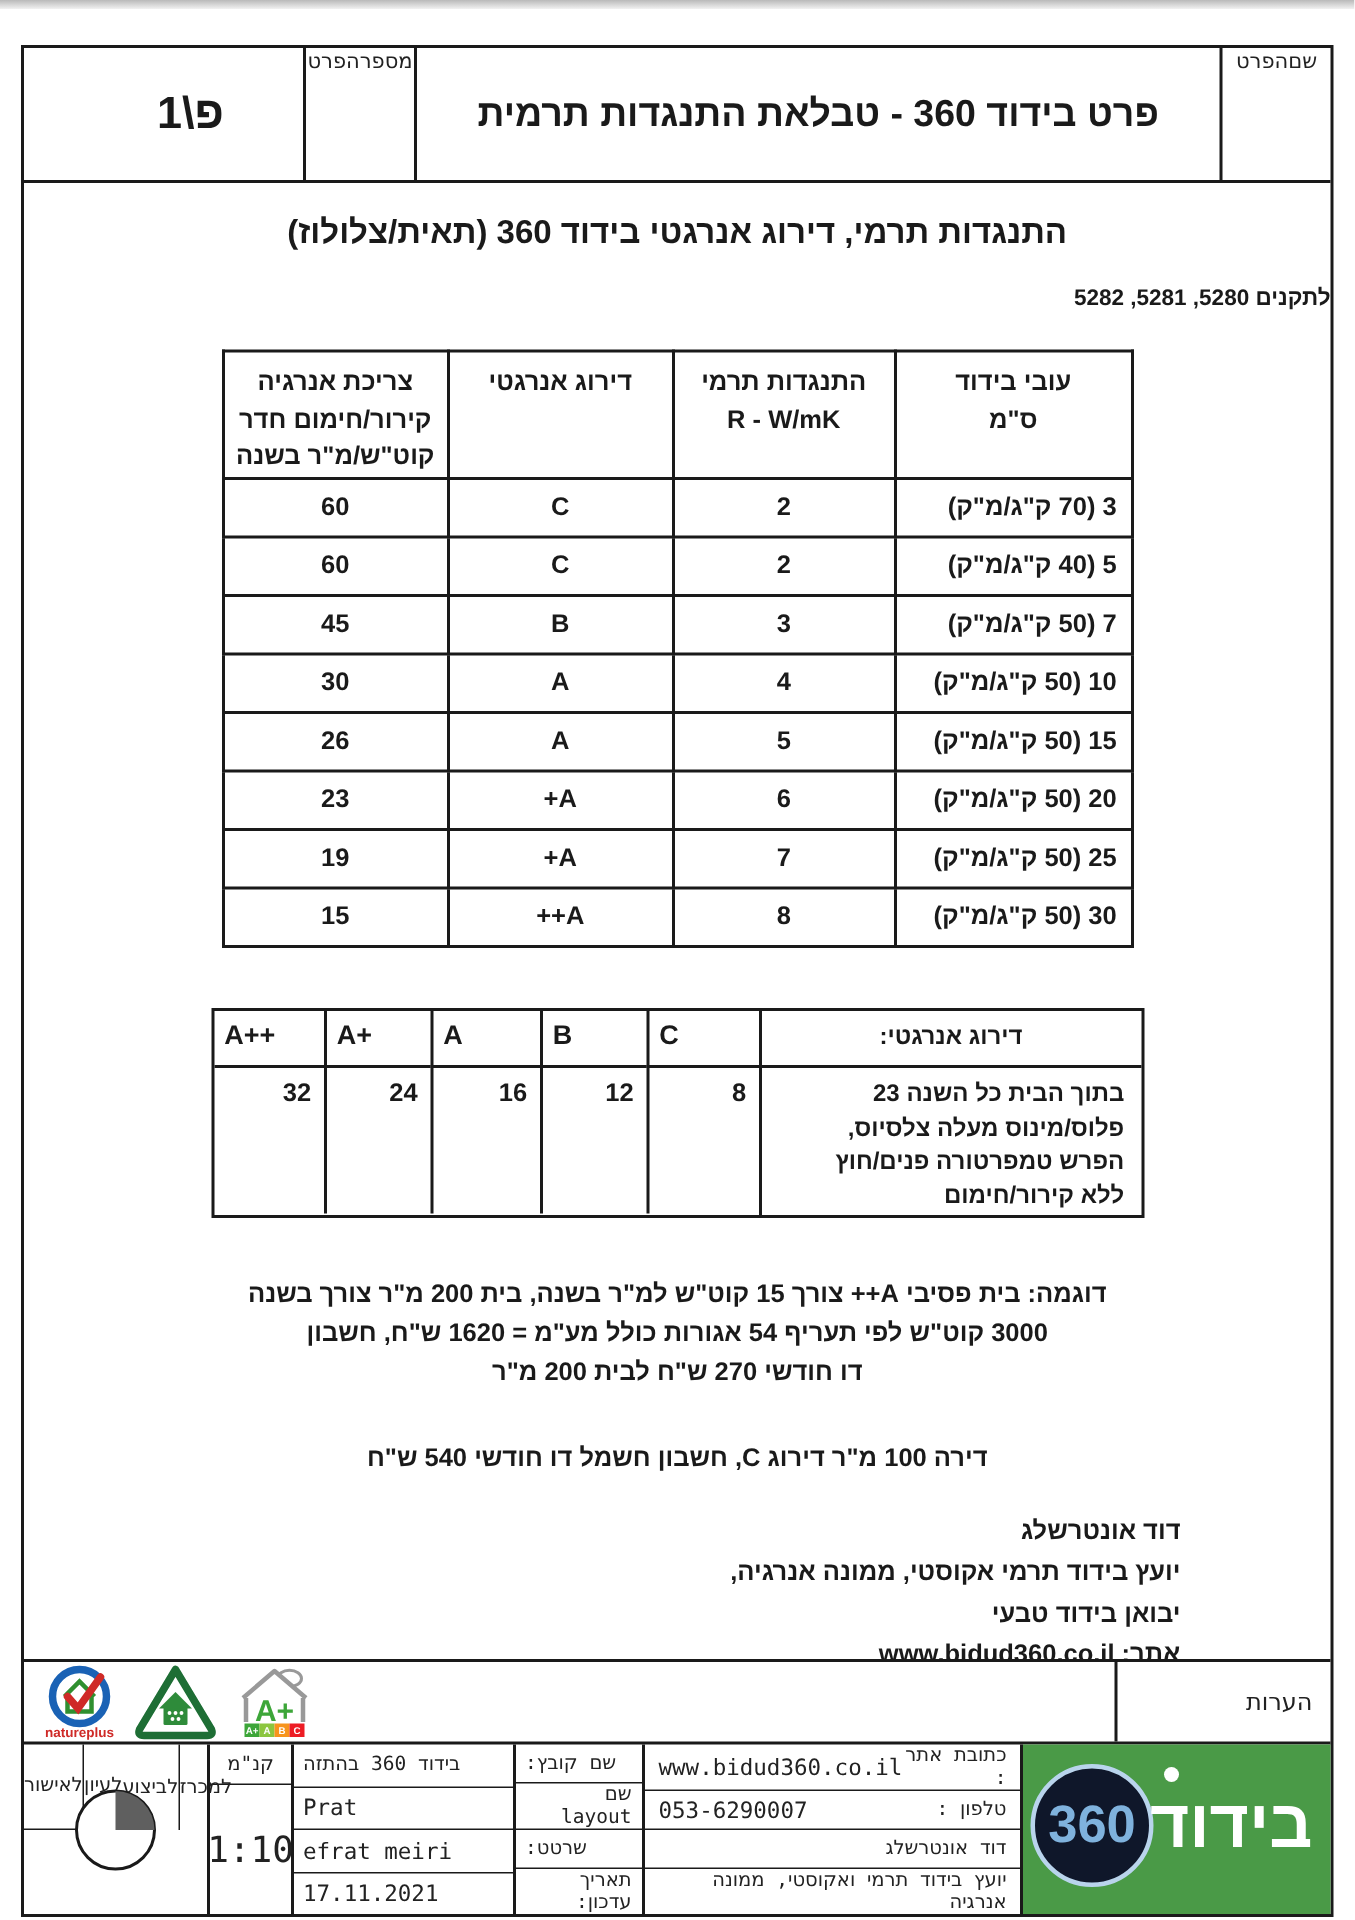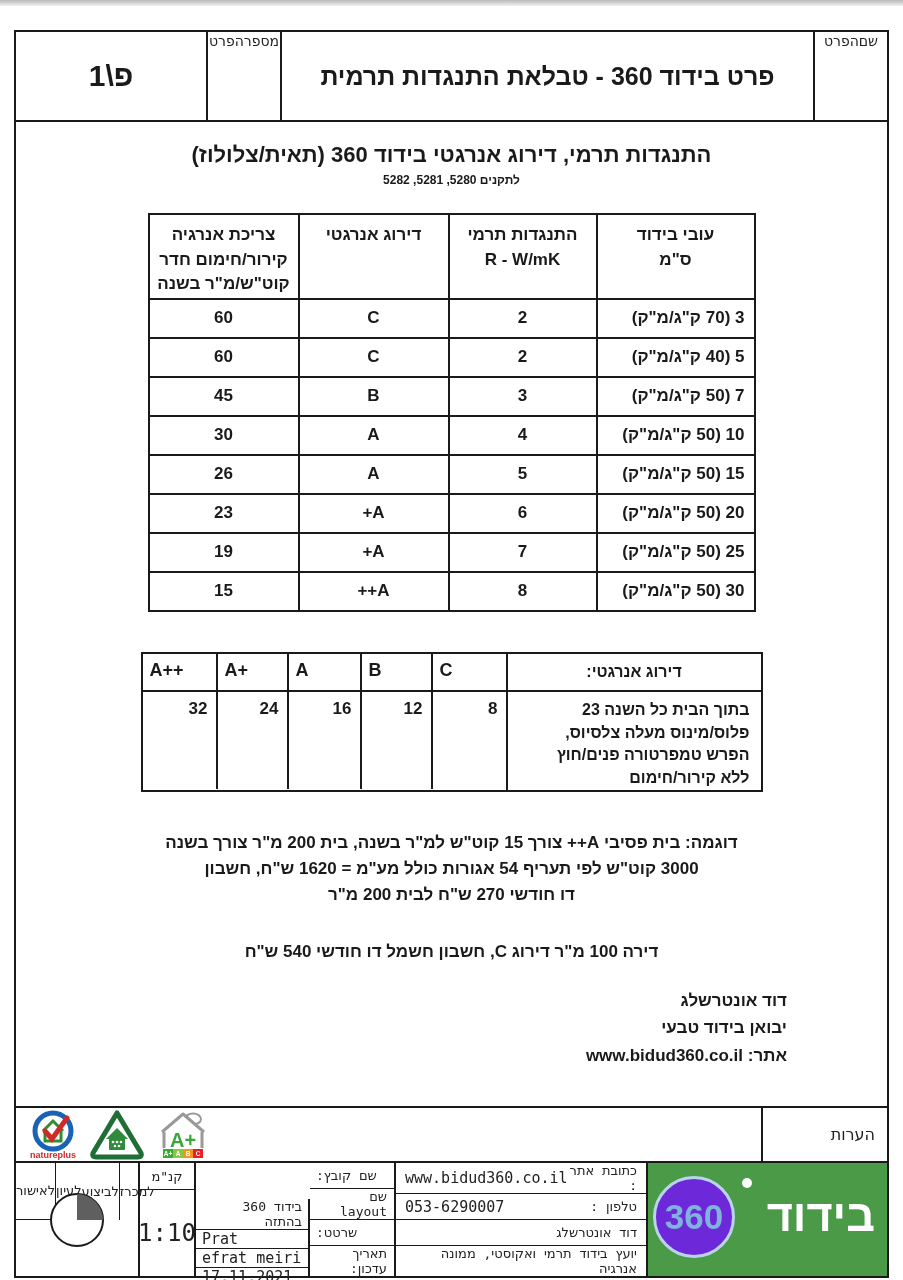--- a/index.html
+++ b/index.html
@@ -10,33 +10,33 @@
   .scan-top{position:absolute;top:0;left:0;width:903px;height:6px;
     background:linear-gradient(#a8a8a8,#eeeeee);opacity:.8;}
   .frame{
     position:absolute;left:14px;top:30px;width:875px;height:1248px;
     box-sizing:border-box;border:2px solid #1a1a1a;display:flex;flex-direction:column;background:#fff;
   }
   .cad{font-family:"DejaVu Sans Mono","DejaVu Sans",monospace;font-weight:400;color:#222;}
 
   
   .hdr{height:90px;flex-shrink:0;border-bottom:2px solid #1a1a1a;display:flex;box-sizing:border-box;}
-  .hdr-num{width:192px;border-right:2px solid #1a1a1a;display:flex;align-items:center;justify-content:center;
-    font-size:30px;font-weight:bold;box-sizing:border-box;}
+  .hdr-num{width:152px;border-right:2px solid #1a1a1a;display:flex;align-items:center;justify-content:center;
+    font-size:30px;font-weight:bold;box-sizing:border-box;margin-left:36px;}
   .hdr-minilabel{width:74px;box-sizing:border-box;display:flex;flex-direction:row;justify-content:center;
     font-size:14px;line-height:1.3;padding:0 6px;text-align:right;direction:rtl;}
   .hdr-numlabel{border-right:2px solid #1a1a1a;}
   .hdr-namelabel{border-left:2px solid #1a1a1a;}
   .hdr-title{flex:1;display:flex;align-items:center;justify-content:center;
     font-size:25px;font-weight:bold;direction:rtl;}
 
   
   .content{flex:1;overflow:hidden;}
   .main-title{margin-top:20px;text-align:center;font-size:22px;font-weight:bold;direction:rtl;}
-  .main-subtitle{margin-top:5px;text-align:center;font-size:12px;font-weight:bold;direction:rtl;}
+  .main-subtitle{margin-top:22px;text-align:right;font-size:15px;font-weight:bold;direction:rtl;}
 
   table.rtable{margin:26px auto 0;border-collapse:collapse;direction:rtl;}
   .rtable th,.rtable td{border:2px solid #1a1a1a;}
   .rtable thead th{height:84px;vertical-align:top;padding-top:8px;text-align:center;
     font-size:17px;font-weight:bold;line-height:1.45;box-sizing:border-box;}
   .rtable tbody td{height:35px;text-align:center;font-size:17px;font-weight:bold;}
   .rtable td.c-th{text-align:right;padding-right:9px;}
   .rtable .ltr{direction:ltr;unicode-bidi:embed;}
 
   .legend{width:622px;margin:40px auto 0;border:2px solid #1a1a1a;
@@ -52,51 +52,51 @@
   .para{text-align:center;font-weight:bold;font-size:17px;line-height:1.55;direction:rtl;}
   .example{margin-top:38px;}
   .apartment{margin-top:30px;}
   .signature{margin-top:22px;margin-right:100px;text-align:right;direction:rtl;
     font-weight:bold;font-size:17px;line-height:1.6;}
 
   
   .notes-strip{height:57px;flex-shrink:0;border-top:2px solid #1a1a1a;border-bottom:2px solid #1a1a1a;
     display:flex;box-sizing:border-box;align-items:center;}
   .badges{flex:1;display:flex;align-items:center;gap:9px;padding-left:10px;}
-  .notes-cell{width:126px;height:100%;border-left:2px solid #1a1a1a;box-sizing:border-box;
+  .notes-cell{width:144px;height:100%;border-left:2px solid #1a1a1a;box-sizing:border-box;
     display:flex;align-items:center;justify-content:flex-end;padding-right:12px;font-size:16px;}
 
   
   .titleblock{height:113px;flex-shrink:0;display:flex;box-sizing:border-box;}
   .tb-approval{width:124px;border-right:2px solid #1a1a1a;box-sizing:border-box;position:relative;
     display:grid;grid-template-columns:1fr 1fr 1fr 1fr;grid-template-rows:1fr 1fr;}
   .ap-cell{display:flex;align-items:center;justify-content:center;font-size:13px;box-sizing:border-box;}
   .ap-tl{border-right:1.5px solid #1a1a1a;border-bottom:1.5px solid #1a1a1a;}
   .ap-tr{border-bottom:1.5px solid #1a1a1a;}
   .ap-bl{border-right:1.5px solid #1a1a1a;}
   .ap-circle{position:absolute;left:50%;top:50%;transform:translate(-50%,-50%);}
   .tb-scale{width:56px;border-right:2px solid #1a1a1a;box-sizing:border-box;display:flex;flex-direction:column;}
   .tb-scale-label{height:27px;border-bottom:1.5px solid #1a1a1a;display:flex;align-items:center;justify-content:center;
     font-size:13px;box-sizing:border-box;}
   .tb-scale-value{flex:1;display:flex;align-items:center;justify-content:center;font-size:24px;}
   .tb-col{display:flex;flex-direction:column;box-sizing:border-box;border-right:2px solid #1a1a1a;}
-  .tb-values{width:114px;margin-top:36px;}
+  .tb-values{width:148px;}
   .tb-labels{width:86px;}
   .tb-right{width:252px;}
   .tb-row{flex:1;border-bottom:1.5px solid #1a1a1a;display:flex;align-items:center;box-sizing:border-box;padding:0 6px;}
   .tb-row.last{border-bottom:none;}
   .val-he{justify-content:flex-end;direction:rtl;font-size:13px;}
   .val-lt{font-size:15px;}
   .lbl{justify-content:flex-end;direction:rtl;font-size:13px;padding-right:7px;}
   .tbr{direction:rtl;padding:0 9px;font-size:13px;}
   .tbr.split{justify-content:space-between;}
   .tbr .v{font-size:15px;direction:ltr;unicode-bidi:embed;}
   .tb-logo{flex:1;position:relative;overflow:hidden;}
   .brand-circle{position:absolute;left:5px;top:13px;width:82px;height:82px;border-radius:50%;
-    background:#6d28d9;border:3px solid #b9d4ec;box-sizing:border-box;
+    background:#0f172a;border:3px solid #b9d4ec;box-sizing:border-box;
     display:flex;align-items:center;justify-content:center;font-size:35px;font-weight:bold;}
   .brand-dot{position:absolute;left:94px;top:15px;width:10px;height:10px;border-radius:50%;background:#ffffff;}
   .brand-text{position:absolute;right:12px;top:27px;font-size:45px;font-weight:bold;color:#ffffff;direction:rtl;}
 
   svg text{font-family:"Liberation Sans",sans-serif;}
 </style>
 </head>
 <body>
 
 <div class="scan-top"></div>
@@ -226,20 +226,21 @@
     <div class="para example">
       <div>דוגמה: בית פסיבי A++ צורך 15 קוט"ש למ"ר בשנה, בית 200 מ"ר צורך בשנה</div>
       <div>3000 קוט"ש לפי תעריף 54 אגורות כולל מע"מ = 1620 ש"ח, חשבון</div>
       <div>דו חודשי 270 ש"ח לבית 200 מ"ר</div>
     </div>
 
     <div class="para apartment">דירה 100 מ"ר דירוג C, חשבון חשמל דו חודשי 540 ש"ח</div>
 
     <div class="signature">
       <div>דוד אונטרשלג</div>
+      <div>יועץ בידוד תרמי אקוסטי, ממונה אנרגיה,</div>
       <div>יבואן בידוד טבעי</div>
       <div>אתר: www.bidud360.co.il</div>
     </div>
   </div>
 
   <div class="notes-strip">
     <div class="badges">
       <svg width="54" height="52" viewBox="0 0 54 52">
         <circle cx="27" cy="22" r="18" fill="#ffffff" stroke="#1a62b5" stroke-width="5"></circle>
         <path d="M37 22 L27 12 L17 22 M19 20 L19 32 L35 32 L35 20" fill="none" stroke="#2f8f2f" stroke-width="3"></path>

